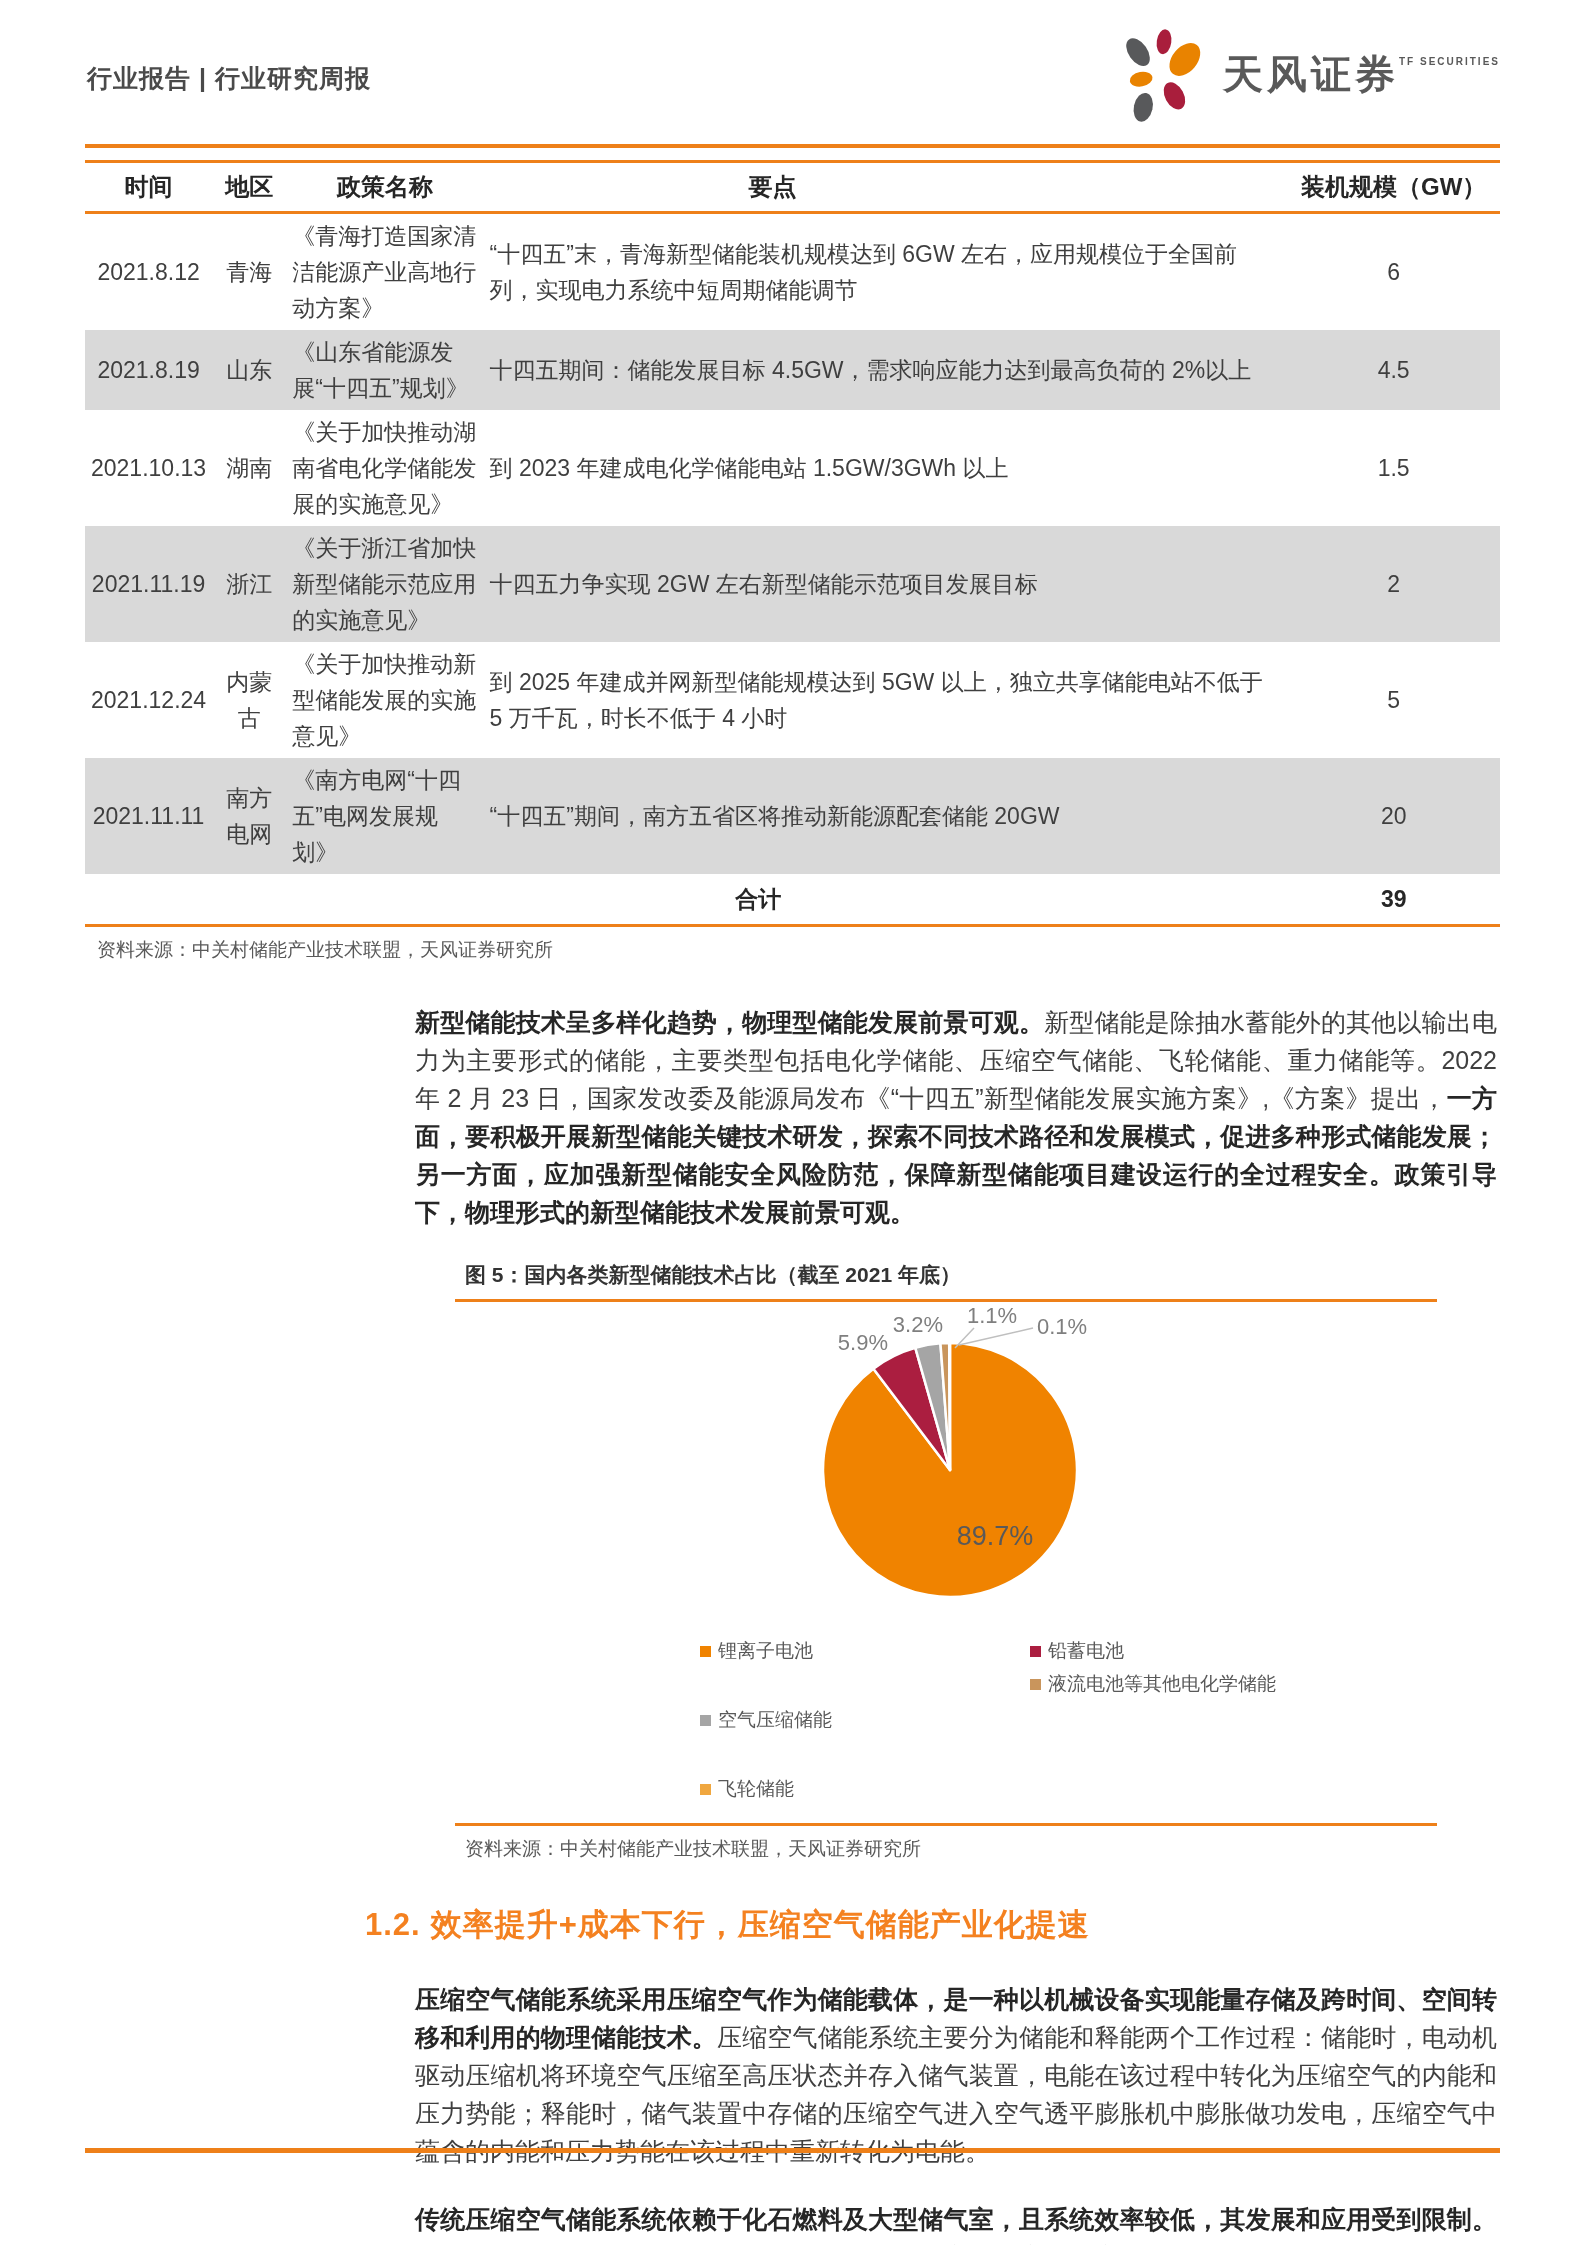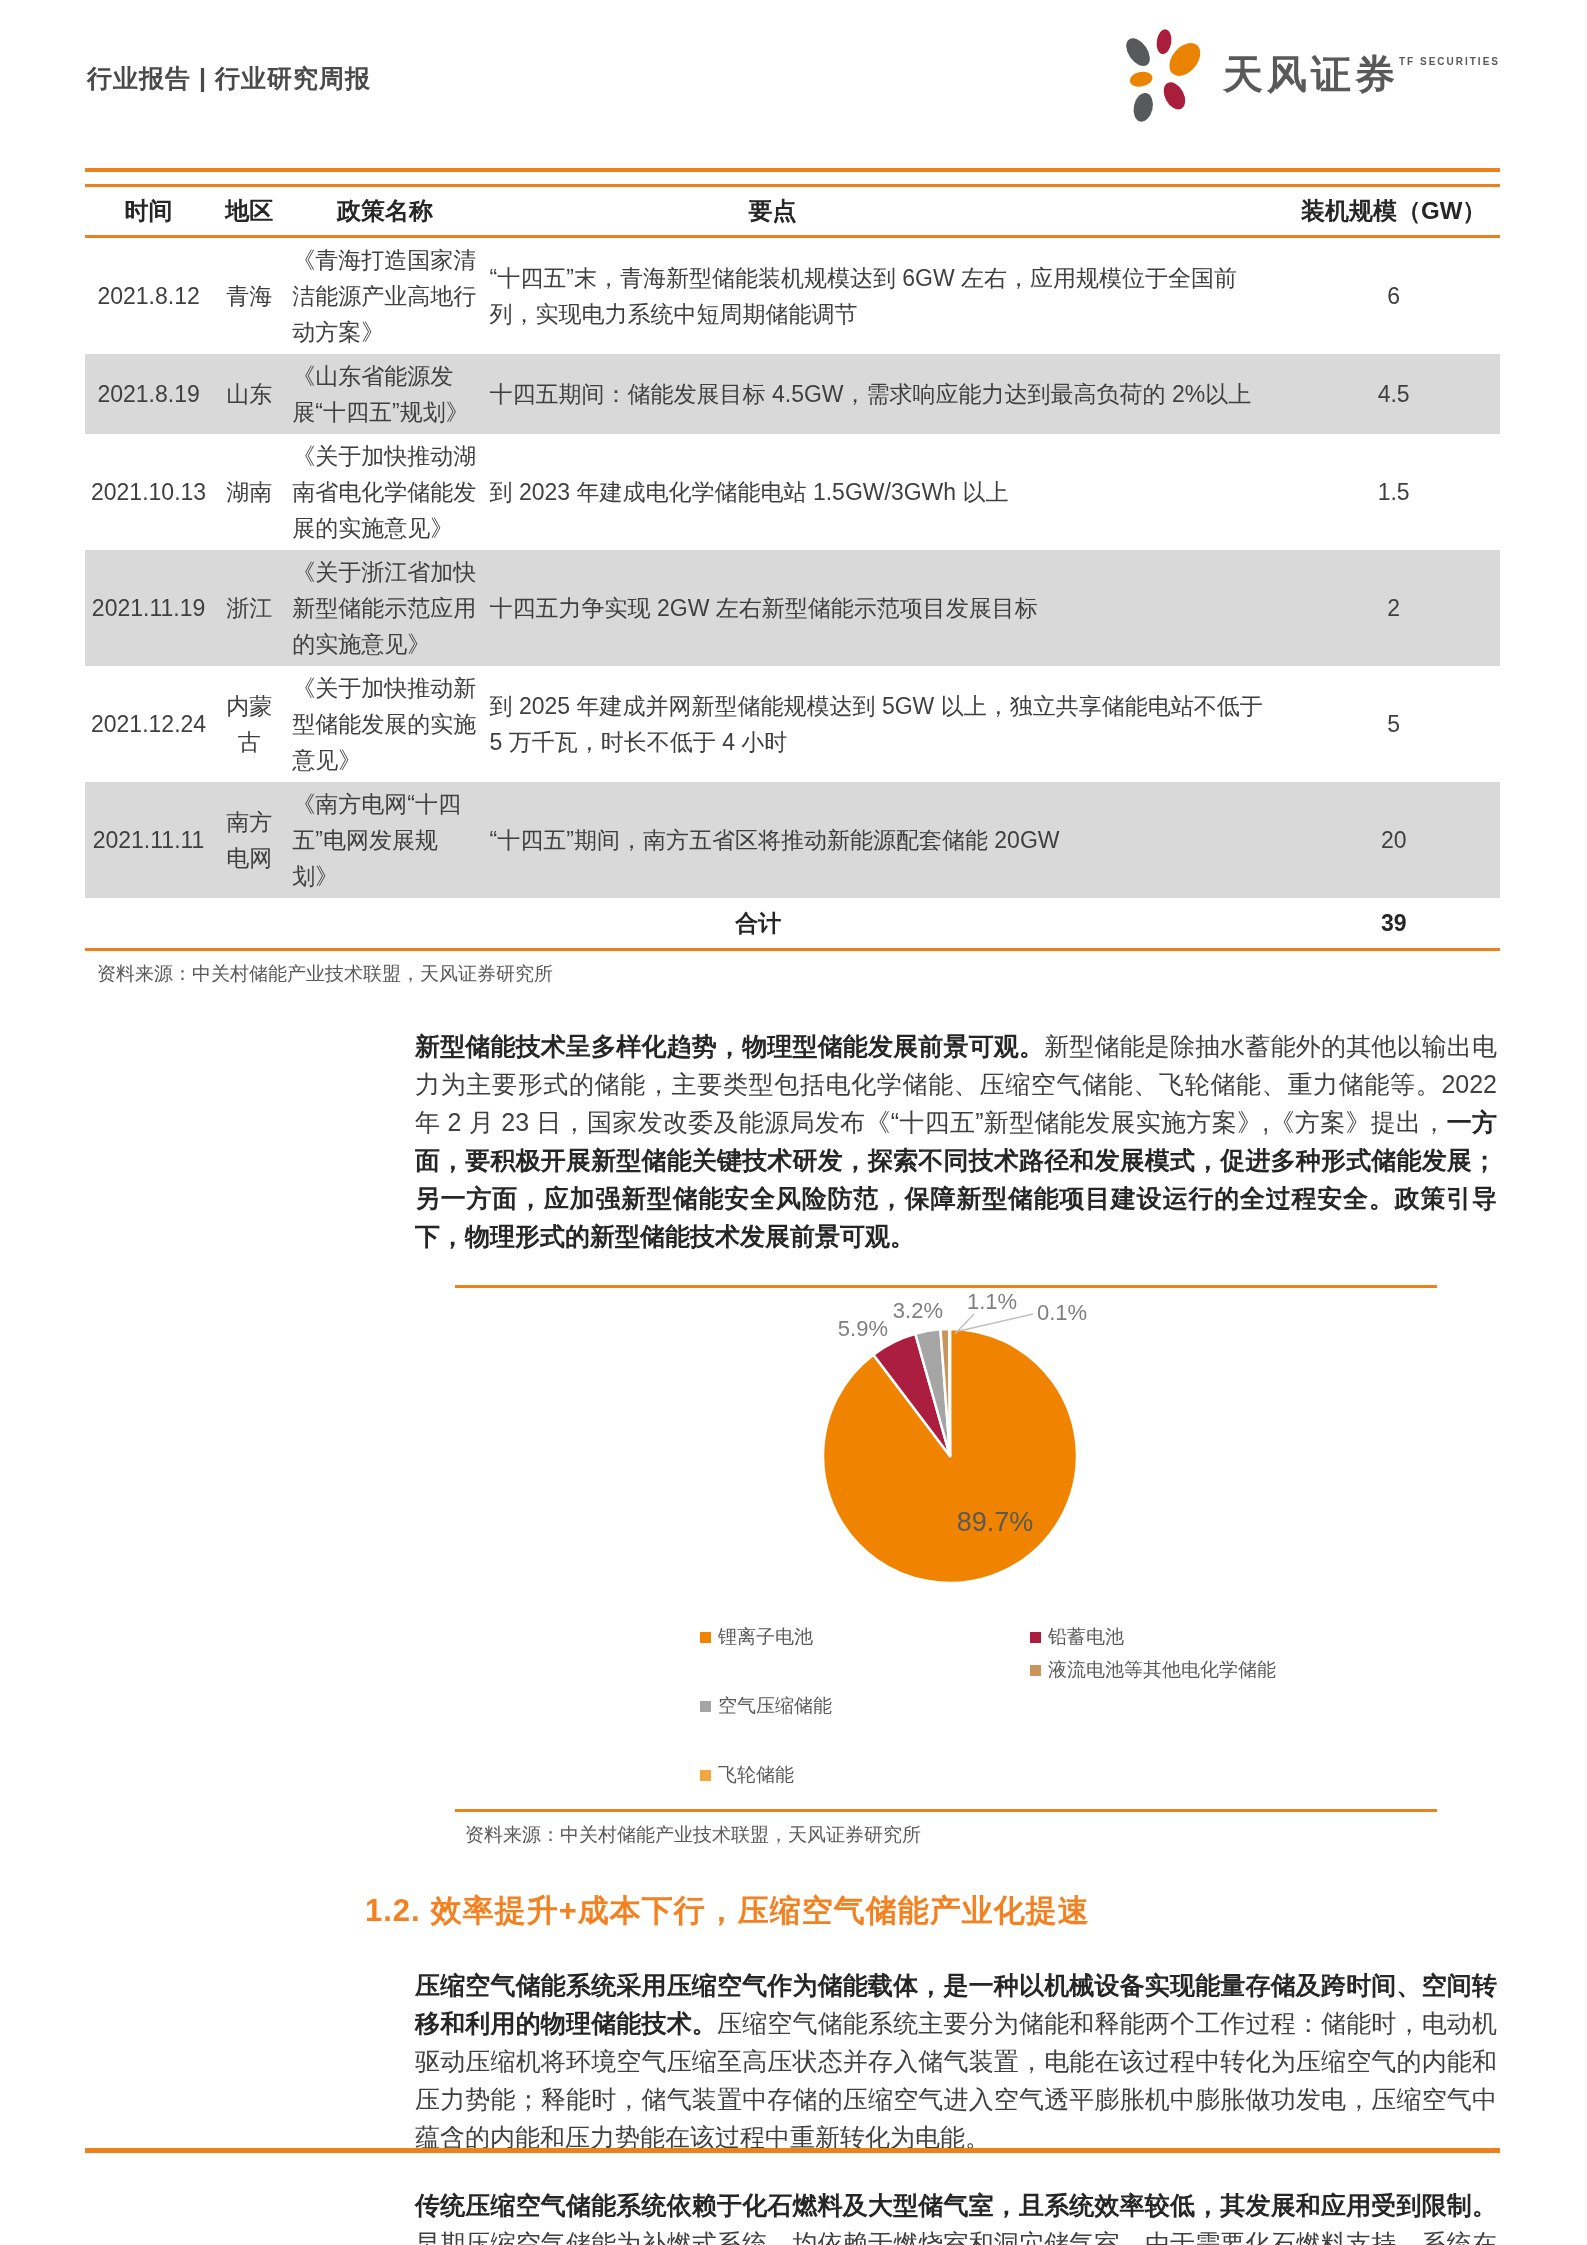--- a/index.html
+++ b/index.html
@@ -11,21 +11,21 @@
   }
   *{margin:0;padding:0;box-sizing:border-box;}
   html,body{background:#fff;}
   body{
     width:1587px;height:2245px;position:relative;overflow:hidden;
     font-family:"Liberation Sans","DejaVu Sans",sans-serif;color:var(--text);
   }
   .content{position:relative;margin-left:85px;width:1415px;}
 
   
-  .page-header{position:relative;height:172px;border-bottom:4px solid var(--accent);}
+  .page-header{position:relative;height:148px;border-bottom:4px solid var(--accent);}
   .breadcrumb{position:absolute;left:2px;top:62px;font-size:25px;font-weight:700;color:#4A4A4A;letter-spacing:1px;}
   .logo{position:absolute;right:0;top:22px;display:flex;align-items:center;gap:8px;z-index:2;}
   .logo svg{width:104px;height:104px;}
   .logo-text{display:flex;flex-direction:row;line-height:1.05;}
   .logo-text .cn{font-size:40px;font-weight:700;color:#595959;letter-spacing:4px;}
   .logo-text .en{font-size:10px;font-weight:700;color:#595959;letter-spacing:2px;margin-top:4px;}
 
   
   .table-title{margin-top:26px;font-size:23px;font-weight:700;color:#262626;}
   table.policy-table{width:100%;border-collapse:collapse;margin-top:12px;border-top:3px solid var(--accent);font-size:23px;}
@@ -161,20 +161,21 @@
         <td colspan="4" class="total-label">合计</td>
         <td class="c-scale">39</td>
       </tr>
     </tbody>
   </table>
   <div class="table-source">资料来源：中关村储能产业技术联盟，天风证券研究所</div>
 
   <p class="para" id="para1"><span class="b">新型储能技术呈多样化趋势，物理型储能发展前景可观。</span><span>新型储能是除抽水蓄能外的其他以输出电力为主要形式的储能，主要类型包括电化学储能、压缩空气储能、飞轮储能、重力储能等。2022 年 2 月 23 日，国家发改委及能源局发布《“十四五”新型储能发展实施方案》,《方案》提出，</span><span class="b">一方面，要积极开展新型储能关键技术研发，探索不同技术路径和发展模式，促进多种形式储能发展；另一方面，应加强新型储能安全风险防范，保障新型储能项目建设运行的全过程安全。政策引导下，物理形式的新型储能技术发展前景可观。</span></p>
 
   <div class="figure-block">
+    <div class="fig-title">图 5：国内各类新型储能技术占比（截至 2021 年底）</div>
     <div class="fig-rule"></div>
     <svg class="chart-area" id="pie-svg" viewBox="0 0 982 330">
         <path d="M 495 168 L 495.00 41.00 A 127 127 0 1 1 418.43 66.68 Z" fill="#F08300" stroke="#ffffff" stroke-width="2.5" stroke-linejoin="round"></path>
         <path d="M 495 168 L 418.43 66.68 A 127 127 0 0 1 460.34 45.82 Z" fill="#AB1E40" stroke="#ffffff" stroke-width="2.5" stroke-linejoin="round"></path>
         <path d="M 495 168 L 460.34 45.82 A 127 127 0 0 1 485.43 41.36 Z" fill="#A5A5A5" stroke="#ffffff" stroke-width="2.5" stroke-linejoin="round"></path>
         <path d="M 495 168 L 485.43 41.36 A 127 127 0 0 1 494.20 41.00 Z" fill="#C9955C" stroke="#ffffff" stroke-width="2.5" stroke-linejoin="round"></path>
         <path d="M 495 168 L 494.20 41.00 A 127 127 0 0 1 495.00 41.00 Z" fill="#F0A73F" stroke="#ffffff" stroke-width="2.5" stroke-linejoin="round"></path>
         <line x1="519" y1="26" x2="500" y2="46" stroke="#BFBFBF" stroke-width="1.5"></line>
         <line x1="578" y1="26" x2="504" y2="43" stroke="#BFBFBF" stroke-width="1.5"></line>
         <text x="540" y="243" text-anchor="middle" font-size="27" fill="#595959" font-family="&quot;Liberation Sans&quot;,&quot;DejaVu Sans&quot;,sans-serif">89.7%</text>

